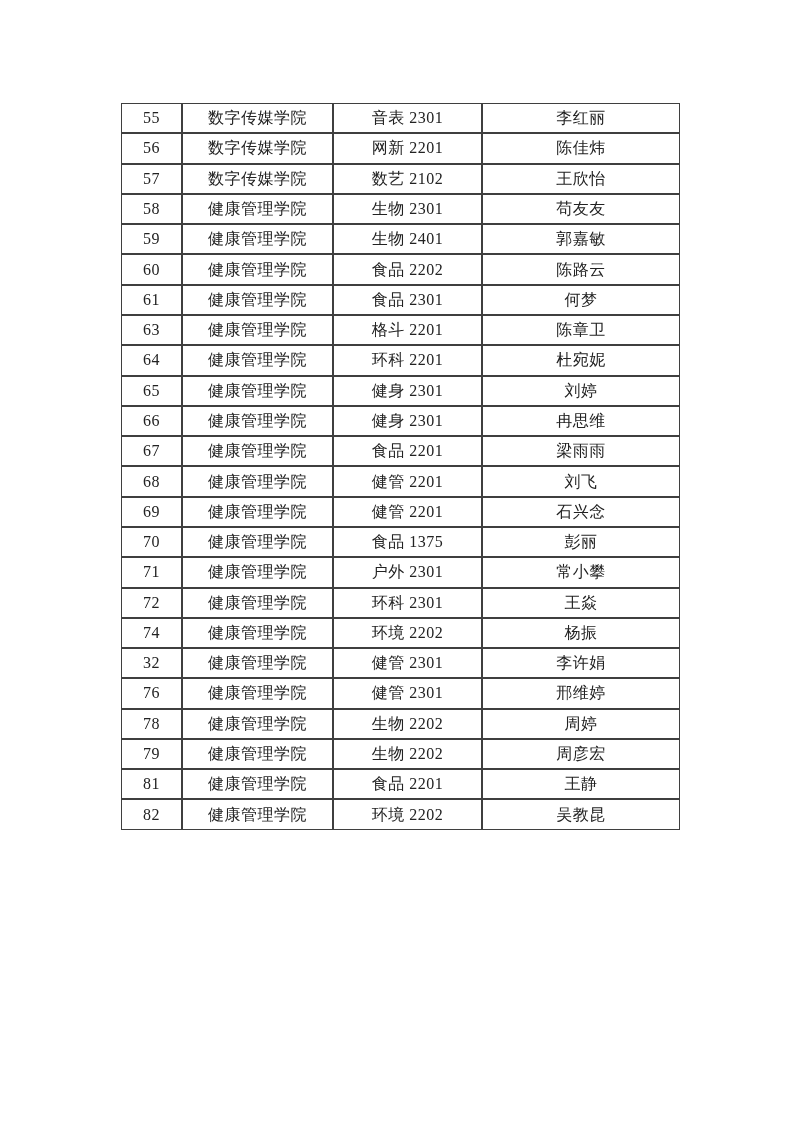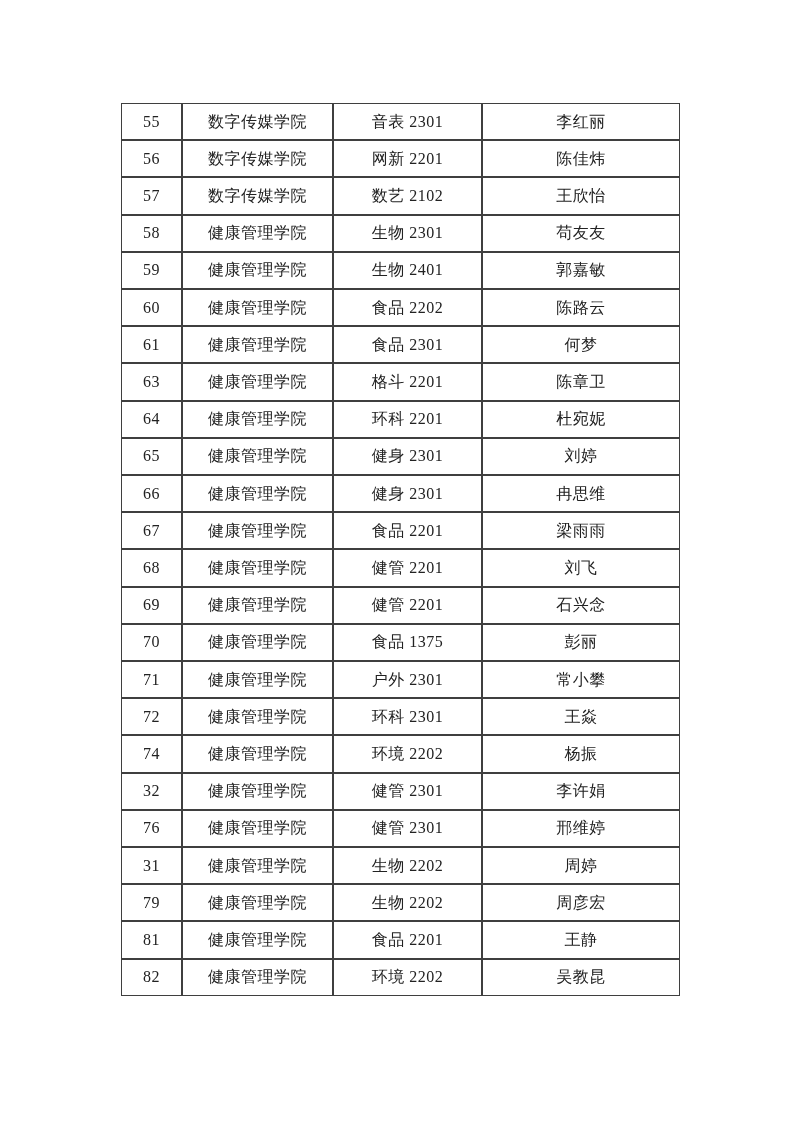--- a/index.html
+++ b/index.html
@@ -13,21 +13,21 @@
     height: 1122px;
     background: #ffffff;
     overflow: hidden;
     font-family: "Liberation Serif", "DejaVu Serif", serif;
   }
   table.roster {
     position: absolute;
     left: 121px;
     top: 103px;
     width: 559px;
-    height: 893px;
+    height: 727px;
     border-collapse: separate;
     border-spacing: 0;
     table-layout: fixed;
   }
   table.roster td {
     border: 1px solid #3f3f3f;
     text-align: center;
     vertical-align: middle;
     font-size: 16px;
     color: #222222;
@@ -168,21 +168,21 @@
     <td>健管 2301</td>
     <td>李许娟</td>
   </tr>
         <tr>
     <td>76</td>
     <td>健康管理学院</td>
     <td>健管 2301</td>
     <td>邢维婷</td>
   </tr>
         <tr>
-    <td>31</td>
+    <td>78</td>
     <td>健康管理学院</td>
     <td>生物 2202</td>
     <td>周婷</td>
   </tr>
         <tr>
     <td>79</td>
     <td>健康管理学院</td>
     <td>生物 2202</td>
     <td>周彦宏</td>
   </tr>

